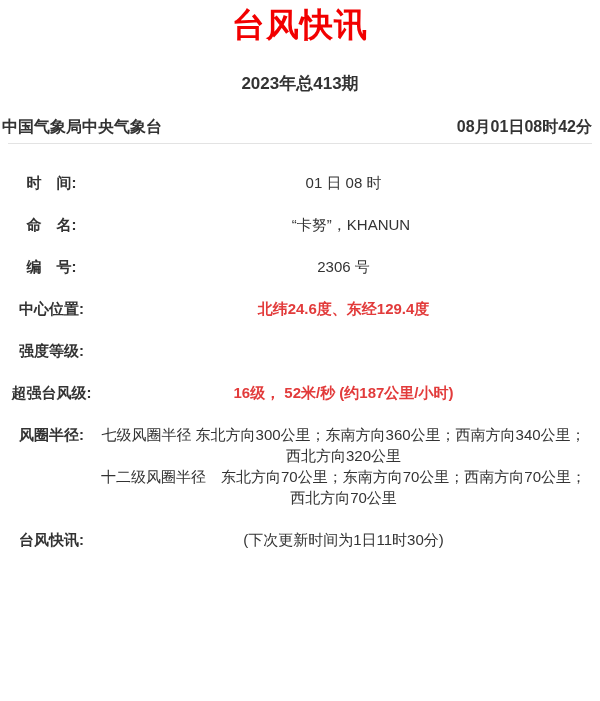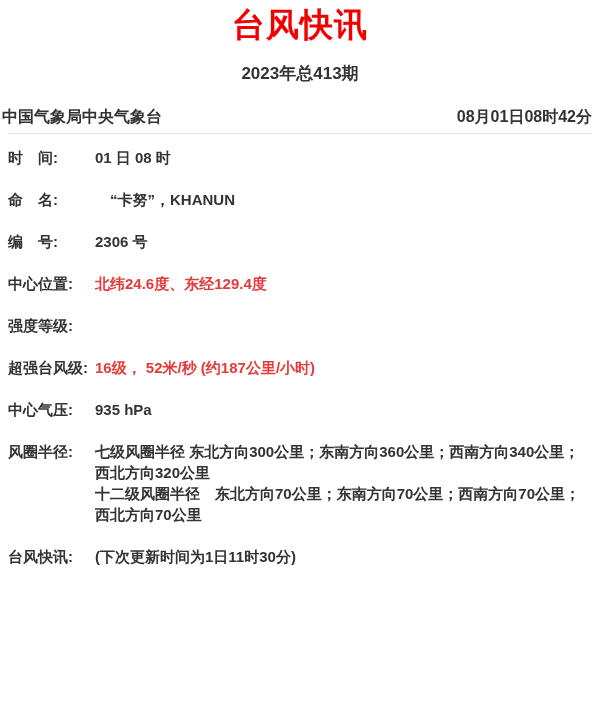--- a/index.html
+++ b/index.html
@@ -24,52 +24,52 @@
     color: var(--title-red);
     font-size: 33px;
     font-weight: bold;
     line-height: 40px;
     letter-spacing: 1px;
   }
   .issue {
     text-align: center;
     font-size: 17px;
     font-weight: bold;
-    margin-top: 19px;
+    margin-top: 29px;
     line-height: 19px;
   }
   .header-row {
     display: flex;
     justify-content: space-between;
     align-items: baseline;
     margin-top: 24px;
     font-size: 16px;
     font-weight: bold;
     line-height: 19px;
   }
   .header-row .agency { margin-left: -6px; }
   .divider {
     border: none;
     border-top: 1px solid var(--divider);
     margin-top: 7px;
   }
-  .rows { margin-top: 13px; }
+  .rows { margin-top: 28px; text-align: center; }
   .row {
     display: flex;
     align-items: flex-start;
     margin-bottom: 21px;
     font-size: 15px;
     line-height: 21px;
   }
   .row .label {
     flex: 0 0 87px;
     font-weight: bold;
     white-space: pre;
   }
-  .row .value { flex: 1; font-weight: bold; }
+  .row .value { flex: 1; }
   .row .value .vline { white-space: pre-wrap; word-break: break-all; }
   .row .value.red { color: var(--value-red); font-weight: bold; }
 </style>
 </head>
 <body>
 
 <div class="page">
   <div class="title">台风快讯</div>
   <div class="issue">2023年总413期</div>
   <div class="header-row">
@@ -105,26 +105,20 @@
       <div class="row">
         <div class="label">强度等级:</div>
       </div>
       <div class="row">
         <div class="label">超强台风级:</div>
         <div class="value red">
           <div class="vline">16级， 52米/秒 (约187公里/小时)</div>
         </div>
       </div>
       <div class="row">
-        <div class="label">中心气压:</div>
-        <div class="value">
-          <div class="vline">935 hPa</div>
-        </div>
-      </div>
-      <div class="row">
         <div class="label">风圈半径:</div>
         <div class="value">
           <div class="vline">七级风圈半径 东北方向300公里；东南方向360公里；西南方向340公里；西北方向320公里</div>
           <div class="vline">十二级风圈半径　东北方向70公里；东南方向70公里；西南方向70公里；西北方向70公里</div>
         </div>
       </div>
       <div class="row">
         <div class="label">台风快讯:</div>
         <div class="value">
           <div class="vline">(下次更新时间为1日11时30分)</div>

